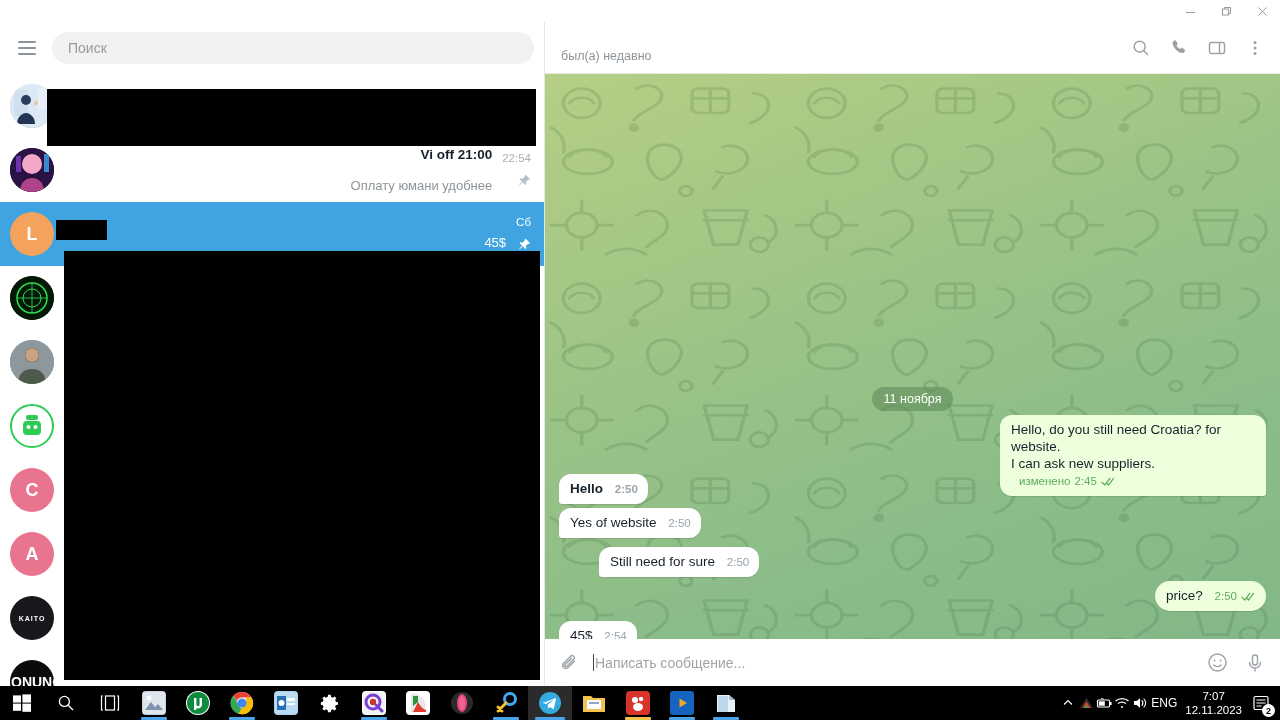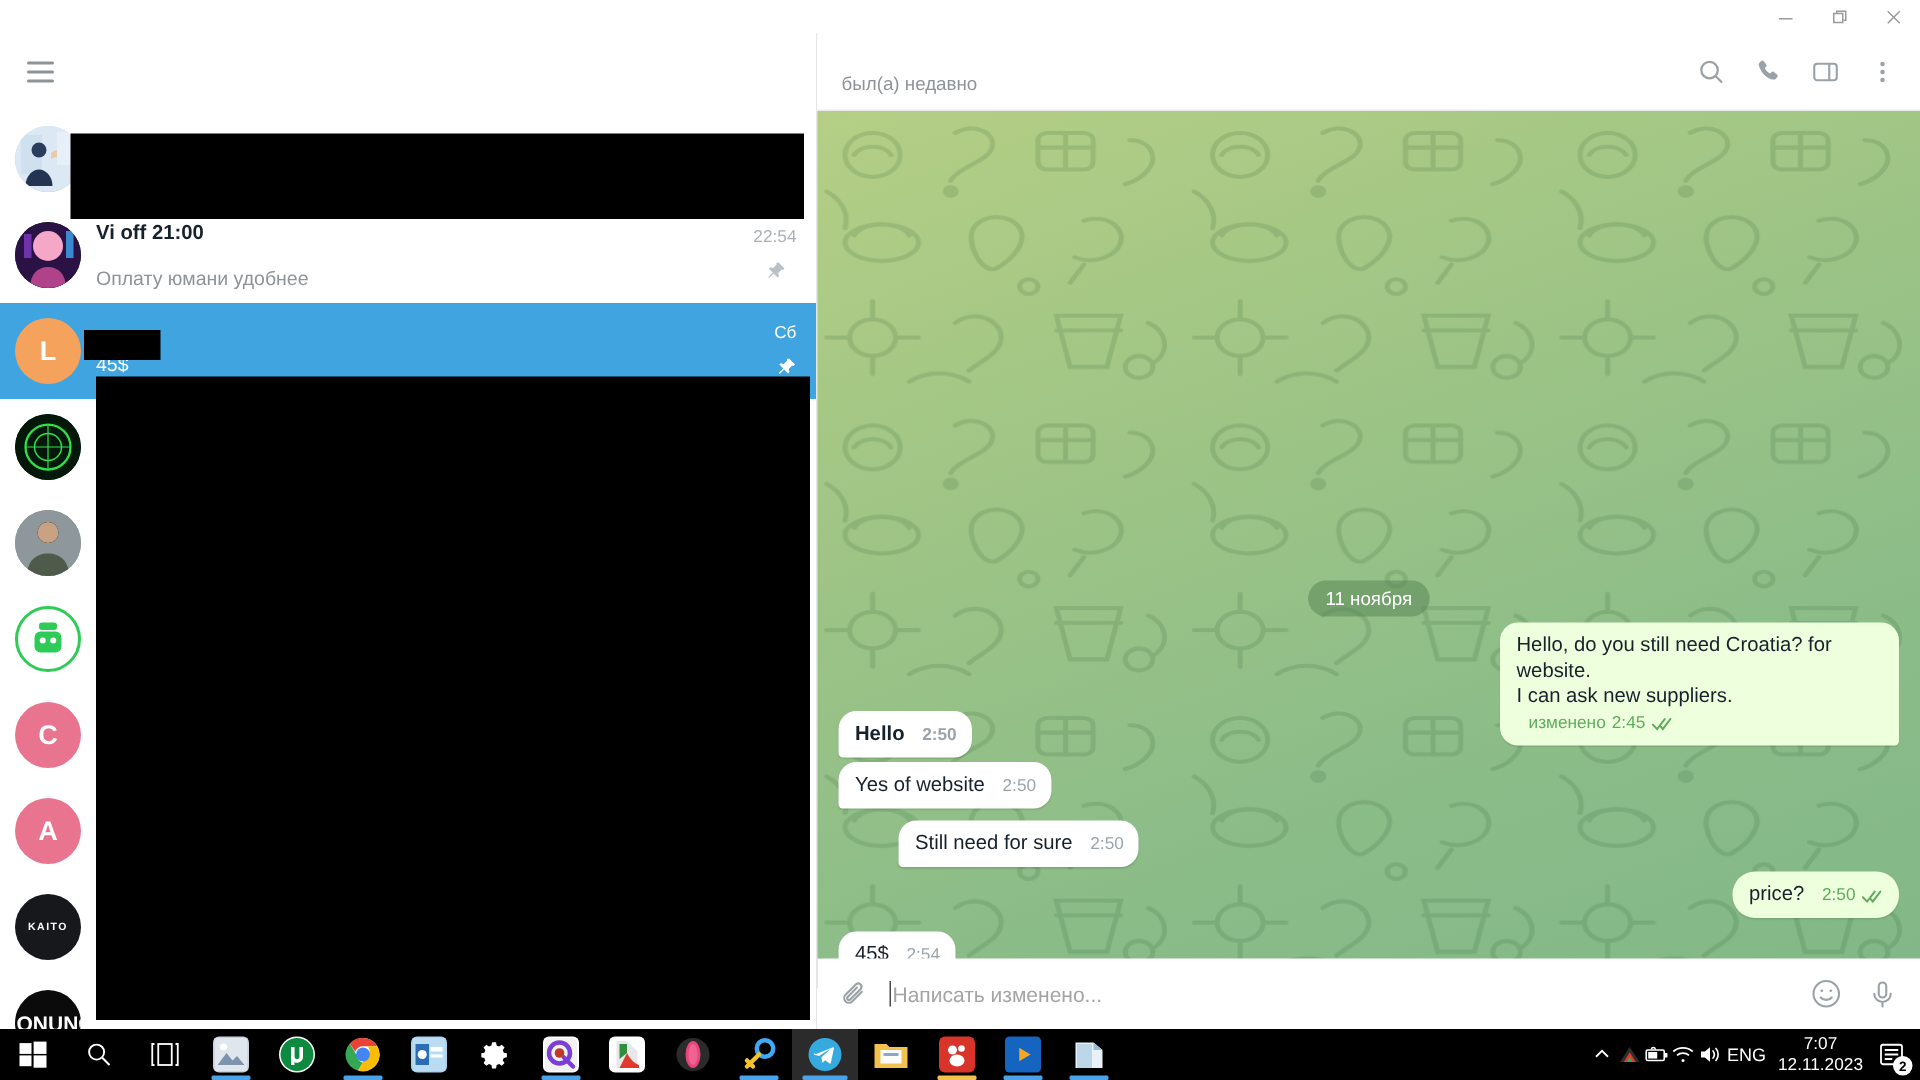--- a/index.html
+++ b/index.html
@@ -43,24 +43,24 @@
   .chatrow {
     position: relative; height: 64px; display: flex; align-items: center;
     padding: 0 14px 0 10px; gap: 10px; cursor: pointer;
   }
   .chatrow.selected { background: #3fa4e0; }
   .avatar {
     width: 44px; height: 44px; border-radius: 50%; flex: none; overflow: hidden;
     display: flex; align-items: center; justify-content: center;
     font-size: 18px; font-weight: 600; color: #fff; position: relative;
   }
-  .chatmeta { flex: 1; min-width: 0; display: flex; flex-direction: column; gap: 16px; }
+  .chatmeta { flex: 1; min-width: 0; display: flex; flex-direction: column; gap: 16px; align-items: flex-end; }
   .chatname { font-size: 13.5px; font-weight: 700; color: #17212b; white-space: nowrap; overflow: hidden; }
   .chatprev { font-size: 13px; color: #8d9499; white-space: nowrap; overflow: hidden; }
-  .chatright { display: flex; flex-direction: column; align-items: center; gap: 10px; flex: none; }
+  .chatright { display: flex; flex-direction: column; align-items: flex-end; gap: 10px; flex: none; }
   .chattime { font-size: 11.5px; color: #a9b0b6; }
   .selected .chatname, .selected .chatprev, .selected .chattime { color: #ffffff; }
   .pin { width: 14px; height: 14px; color: #b9c0c6; }
   .selected .pin { color: #ffffff; }
 
   
   .redact { background: #000000; position: absolute; }
 
   
   .right { position: absolute; left: 545px; top: 0; width: 735px; height: 664px; background: #fff; }
@@ -174,20 +174,23 @@
   <div class="body-area">
 
     <div class="left">
 
       <div class="searchbar">
         <div class="hamburger">
             <i></i>
             <i></i>
             <i></i>
           </div>
+        <div class="search-field">
+          <span>Поиск</span>
+        </div>
       </div>
 
       <div class="chatlist">
 
         <div class="chatrow">
           <div class="avatar" style="background:linear-gradient(150deg,#cfe4f5,#7fa8cc);">
             <svg width="44" height="44" viewBox="0 0 44 44">
               <rect width="44" height="44" fill="#dce9f4"></rect>
               <rect x="4" y="6" width="14" height="26" fill="#cfe0ef"></rect>
               <circle cx="16" cy="16" r="5" fill="#2b3d5c"></circle>
@@ -433,21 +436,21 @@
       </div>
 
       <div class="composer">
         <div class="clip">
           <svg width="20" height="20" viewBox="0 0 20 20" fill="none" stroke="currentColor" stroke-width="1.4" stroke-linecap="round">
             <path d="M14.5 8.2 8.1 14.6a3.1 3.1 0 0 1-4.4-4.4l7-7a2.2 2.2 0 0 1 3.1 3.1l-7 7a1.2 1.2 0 0 1-1.7-1.7l6.2-6.2"></path>
           </svg>
         </div>
         <div class="input-wrap">
           <span class="caret"></span>
-          <span class="ph">Написать изменено...</span>
+          <span class="ph">Написать сообщение...</span>
         </div>
         <div class="comp-actions">
           <div class="ico">
             <svg width="21" height="21" viewBox="0 0 21 21" fill="none" stroke="currentColor" stroke-width="1.4">
               <circle cx="10.5" cy="10.5" r="8.5"></circle>
               <circle cx="7.5" cy="8.5" r=".9" fill="currentColor" stroke="none"></circle>
               <circle cx="13.5" cy="8.5" r=".9" fill="currentColor" stroke="none"></circle>
               <path d="M6.8 13c1.8 2.1 5.6 2.1 7.4 0" stroke-linecap="round"></path>
             </svg>
           </div>

